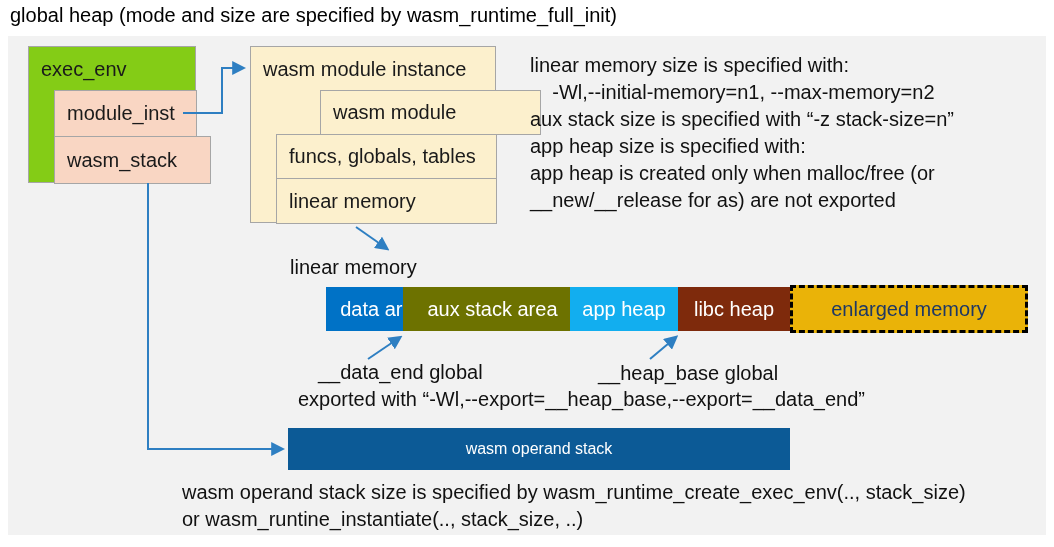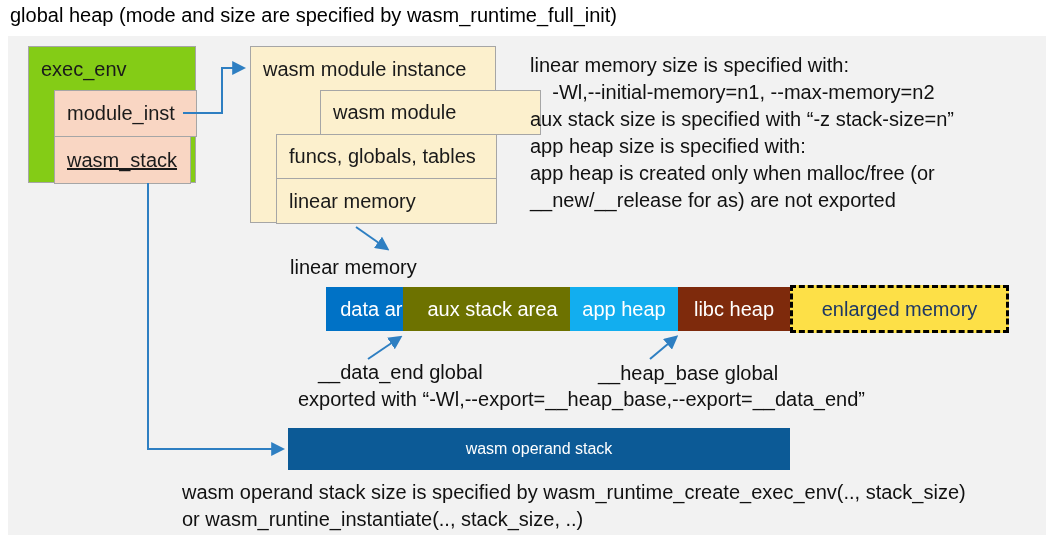--- a/index.html
+++ b/index.html
@@ -9,39 +9,39 @@
 
   .panel { position:absolute; left:8px; top:36px; width:1038px; height:499px; }
 
   .box { position:absolute; border:1px solid #A6A6A6; box-sizing:border-box; }
   .box-header { height:44px; display:flex; align-items:center; padding-left:12px; font-size:20px; color:#1a1a1a; }
   .inner-row { position:absolute; border:1px solid #A6A6A6; box-sizing:border-box; display:flex; align-items:center; padding-left:12px; font-size:20px; color:#1a1a1a; }
 
   
   .exec-box { left:28px; top:46px; width:168px; height:137px; }
   .exec-row-0 { left:25px; top:43px;  width:143px; height:47px; }
-  .exec-row-1 { left:25px; top:89px;  width:137px; height:48px;text-decoration:underline; }
+  .exec-row-1 { left:25px; top:89px;  width:157px; height:48px; }
 
   
   .inst-box { left:250px; top:46px; width:246px; height:177px; }
   .inst-row-0 { left:25px; top:43px;  width:221px; height:45px;margin-left:44px; }
   .inst-row-1 { left:25px; top:87px;  width:221px; height:45px; }
   .inst-row-2 { left:25px; top:131px; width:221px; height:46px; }
 
   .notes-right { position:absolute; left:530px; top:52px; width:512px; font-size:20px; line-height:27px; color:#111; }
   .note-line { white-space:pre-wrap; }
 
   .lm-label { position:absolute; left:290px; top:256px; font-size:20px; color:#111; }
 
   .segment { position:absolute; top:287px; height:44px; display:flex; align-items:center; justify-content:center; font-size:20px; color:#ffffff; box-sizing:border-box; }
   .seg-data { left:290px; width:113px; }
   .seg-aux  { left:403px; width:167px; }
   .seg-app  { left:570px; width:108px; }
   .seg-libc { left:678px; width:112px; }
-  .seg-enlarged { left:790px; top:285px; width:219px; height:48px; border:3px dashed #000; background:#fde047; }
+  .seg-enlarged { left:790px; top:285px; width:238px; height:48px; border:3px dashed #000; background:#eab308; }
 
   .anno { position:absolute; font-size:20px; color:#111; }
   .anno-data-end  { left:318px; top:361px; }
   .anno-heap-base { left:598px; top:362px; }
   .anno-exported  { left:298px; top:388px; }
 
   .operand-bar { position:absolute; left:288px; top:428px; width:502px; height:42px; display:flex; align-items:center; justify-content:center; font-size:16px; color:#ffffff; }
 
   .bottom-note { position:absolute; left:182px; top:479px; width:856px; font-size:20px; line-height:27px; color:#111; }
 

